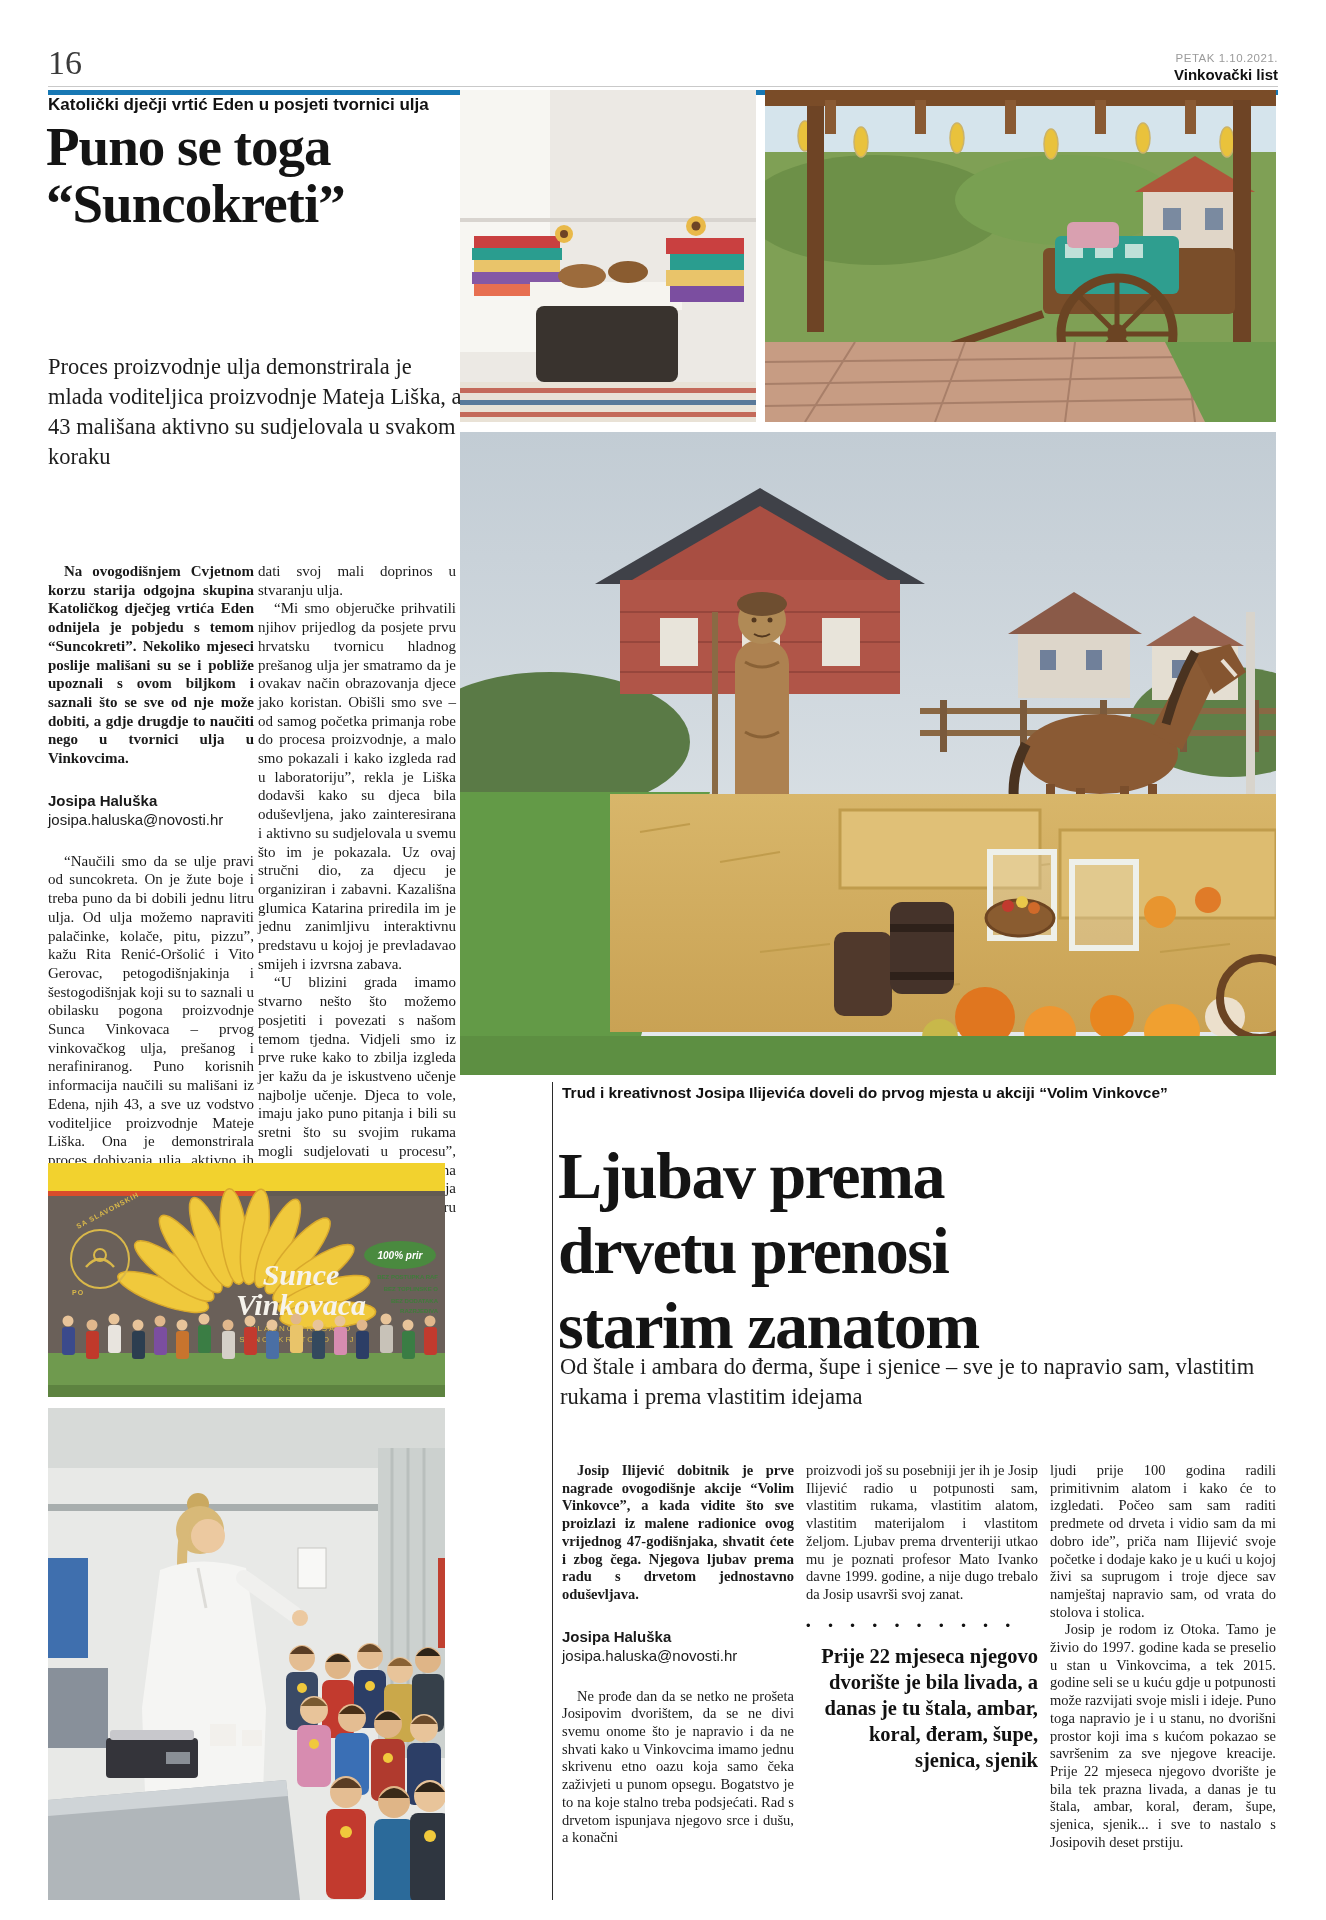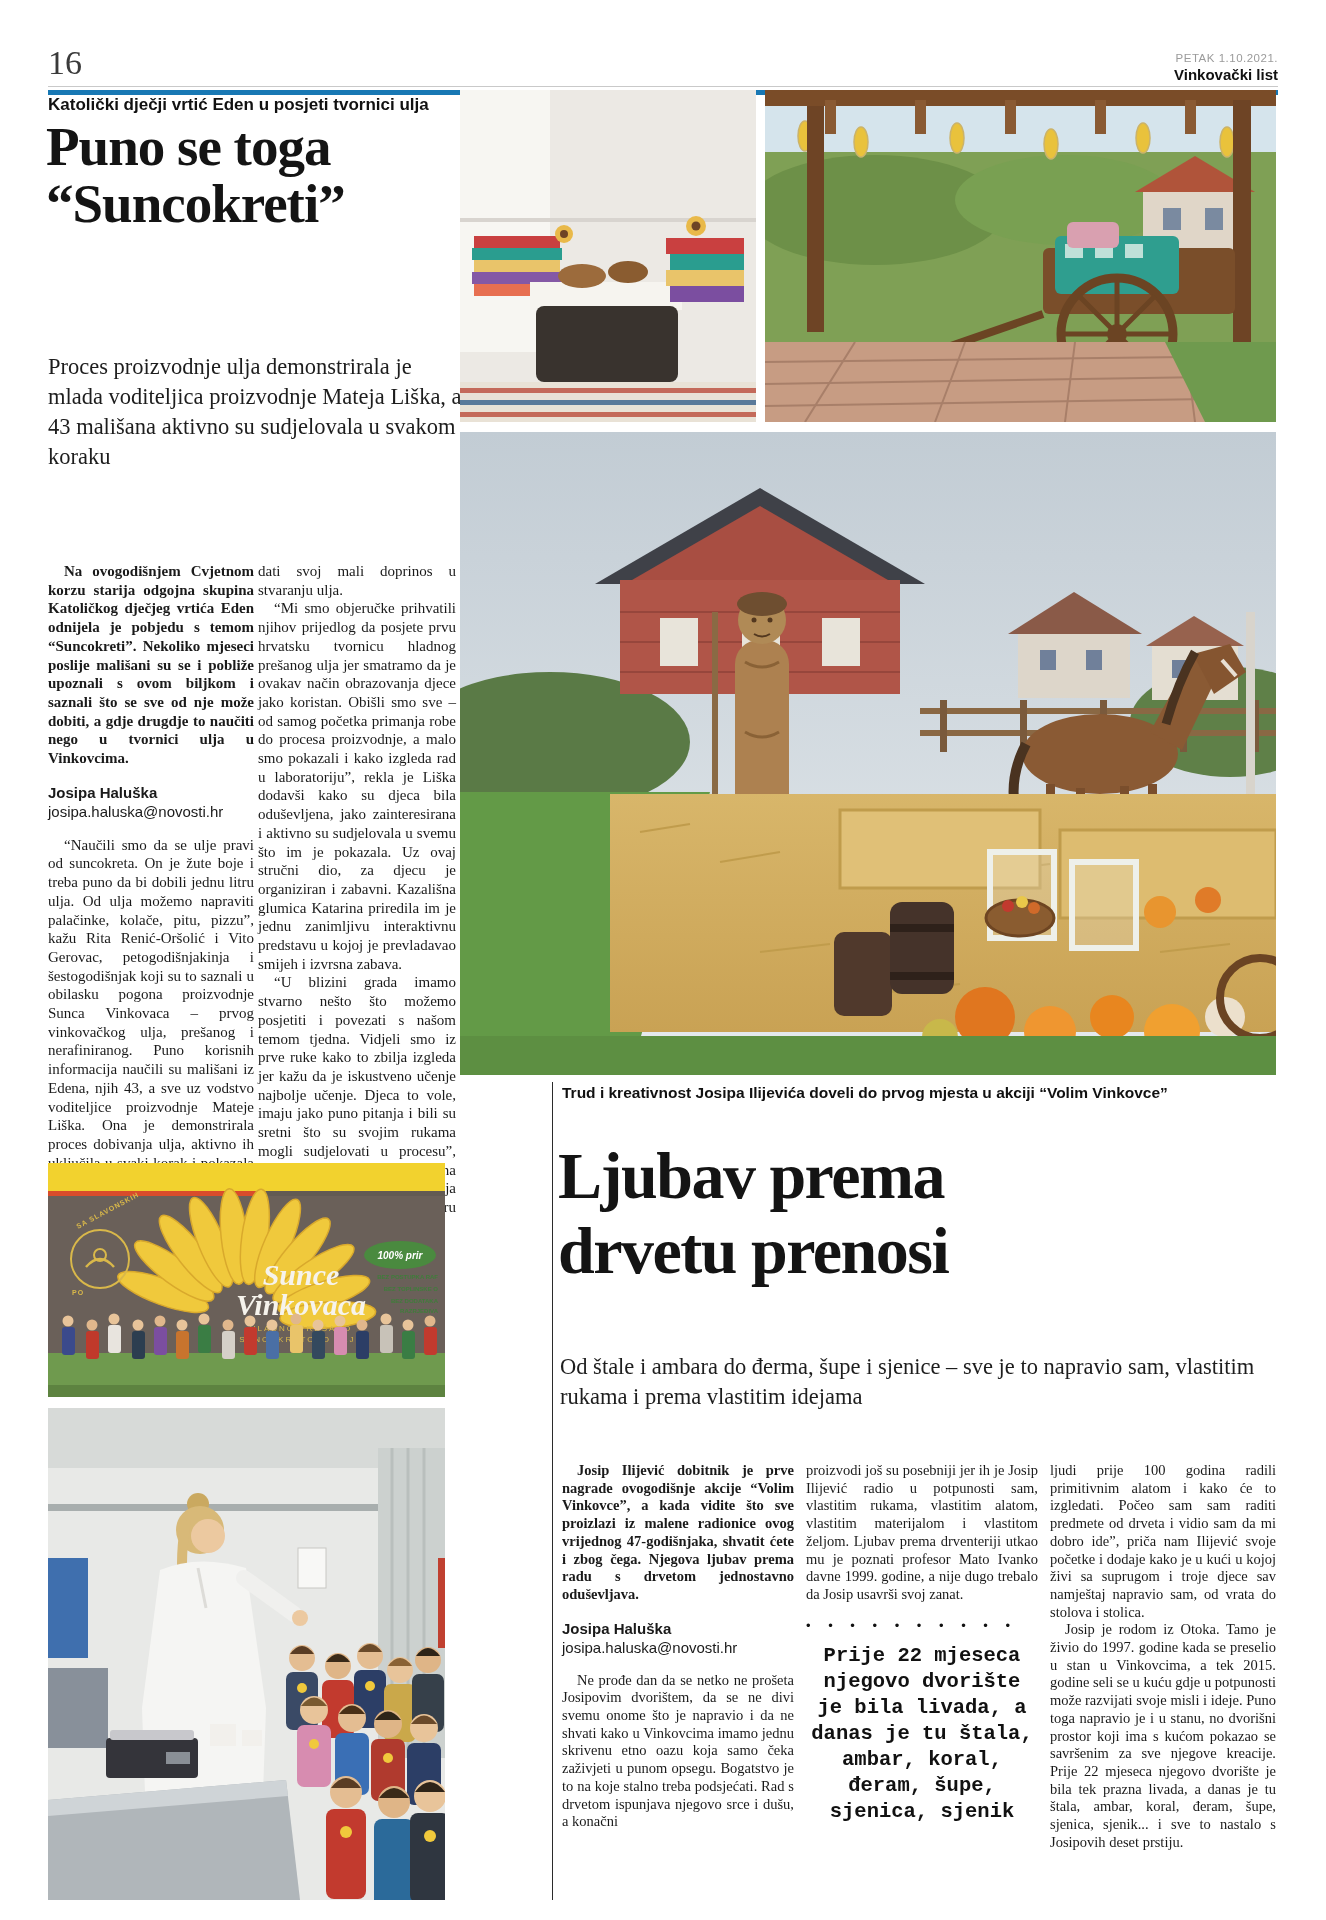--- a/index.html
+++ b/index.html
@@ -14,31 +14,31 @@
   .hairline{height:1px;background:#c9c9c9;}
   .bluerule{height:5px;}
   .kicker{font-family:"Liberation Sans",sans-serif;font-weight:bold;font-size:17px;color:#111;}
   .hl1{font-weight:bold;font-size:55px;line-height:57px;letter-spacing:-1px;color:#141414;}
   .deck{font-family:Liberation Serif, serif;font-size:22.5px;line-height:30px;color:#1d1d1d;}
   .bodycol{font-size:15px;line-height:18.7px;text-align:justify;}
   .bodycol p{margin:0;text-indent:16px;}
   .bodycol p.noindent{text-indent:0;}
   .lead{font-weight:bold;}
   .byline-block{font-family:"Liberation Sans",sans-serif;font-size:15px;line-height:19px;
-                margin:15px 0;text-indent:0;text-align:left;}
+                margin:23px 0;text-indent:0;text-align:left;}
   .byline-name{font-weight:bold;}
   .caption{font-family:"Liberation Sans",sans-serif;font-weight:bold;font-size:15.5px;color:#111;}
   .hl2{font-weight:bold;font-size:66px;line-height:75px;letter-spacing:-1.5px;color:#141414;}
   .bcol{font-size:14.5px;line-height:17.7px;text-align:justify;}
   .bcol p{margin:0;text-indent:15px;}
   .bcol p.noindent{text-indent:0;}
   .dots{font-family:"Liberation Sans",sans-serif;font-size:13px;letter-spacing:7px;
         margin:13px 0 9px;text-indent:0;text-align:left;color:#111;}
-  .pullquote{font-family:Liberation Mono, monospace;font-weight:bold;font-size:20.5px;
-             line-height:26px;text-align:center;text-indent:0;color:#111;}
+  .pullquote{font-family:Liberation Serif, serif;font-weight:bold;font-size:20.5px;
+             line-height:26px;text-align:right;text-indent:0;color:#111;}
   .vline{width:1px;background:#2b2b2b;}
   .photo{display:block;}
   .mural-brand{font-family:"Liberation Serif",serif;font-style:italic;font-weight:bold;fill:#f6f3ec;}
   .mural-sub{font-family:"Liberation Sans",sans-serif;fill:#d9b84a;letter-spacing:2px;}
   .mural-badge-t{font-family:"Liberation Sans",sans-serif;font-style:italic;font-weight:bold;fill:#fff;}
   .mural-claim{font-family:"Liberation Sans",sans-serif;font-weight:bold;fill:#3f7d3a;}
   .mural-arc{font-family:"Liberation Sans",sans-serif;font-weight:bold;fill:#d9b84a;letter-spacing:1px;}
 </style>
 </head>
 <body>
@@ -281,20 +281,21 @@
     <rect x="0" y="604" width="816" height="39" fill="#5d8f42"></rect>
   </svg>
 
   <div class="abs caption" style="left:562px;top:1084px;width:716px;">Trud i kreativnost Josipa Ilijevića doveli do prvog mjesta u akciji “Volim Vinkovce”</div>
 
   <div class="abs vline" style="left:552px;top:1082px;height:818px;"></div>
 
   <div class="abs hl2" style="left:558px;top:1138px;width:720px;">
     <div>Ljubav prema</div>
     <div>drvetu prenosi</div>
+    <div>starim zanatom</div>
   </div>
   <div class="abs deck" style="left:560px;top:1352px;width:700px;">Od štale i ambara do đerma, šupe i sjenice – sve je to napravio sam, vlastitim rukama i prema vlastitim idejama</div>
 
   <div class="abs bcol" style="left:562px;top:1462px;width:232px;height:440px;">
     <p class="lead">Josip Ilijević dobitnik je prve nagrade ovogodišnje akcije “Volim Vinkovce”, a kada vidite što sve proizlazi iz malene radionice ovog vrijednog 47-godišnjaka, shvatit ćete i zbog čega. Njegova ljubav prema radu s drvetom jednostavno oduševljava.</p>
     <div class="byline-block">
       <div class="byline-name">Josipa Haluška</div>
       <div>josipa.haluska@novosti.hr</div>
     </div>
     <p>Ne prođe dan da se netko ne prošeta Josipovim dvorištem, da se ne divi svemu onome što je napravio i da ne shvati kako u Vinkovcima imamo jednu skrivenu etno oazu koja samo čeka zaživjeti u punom opsegu. Bogatstvo je to na koje stalno treba podsjećati. Rad s drvetom ispunjava njegovo srce i dušu, a konačni</p>

